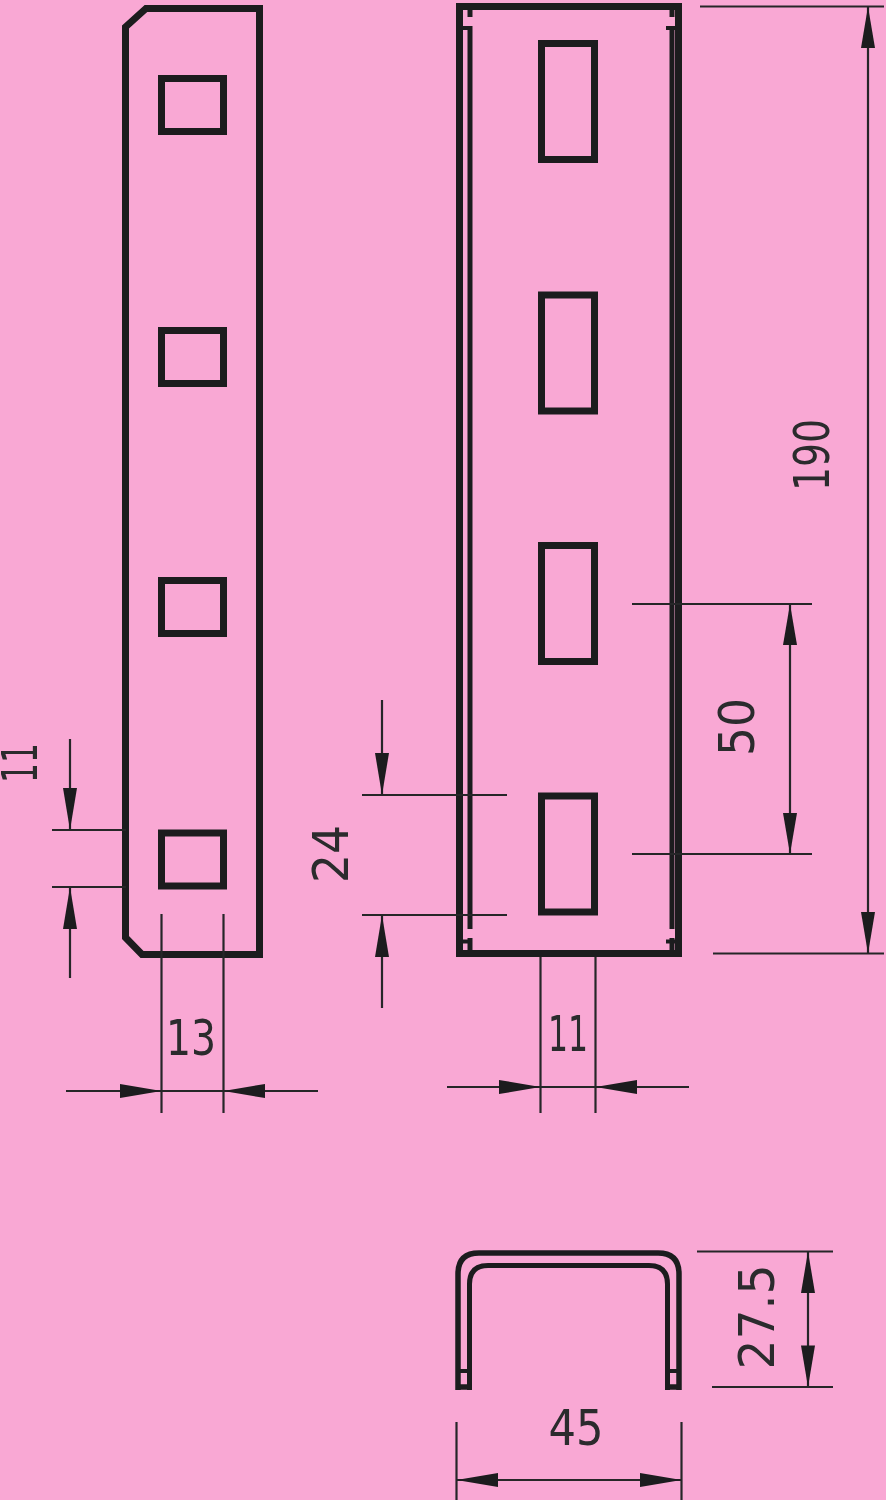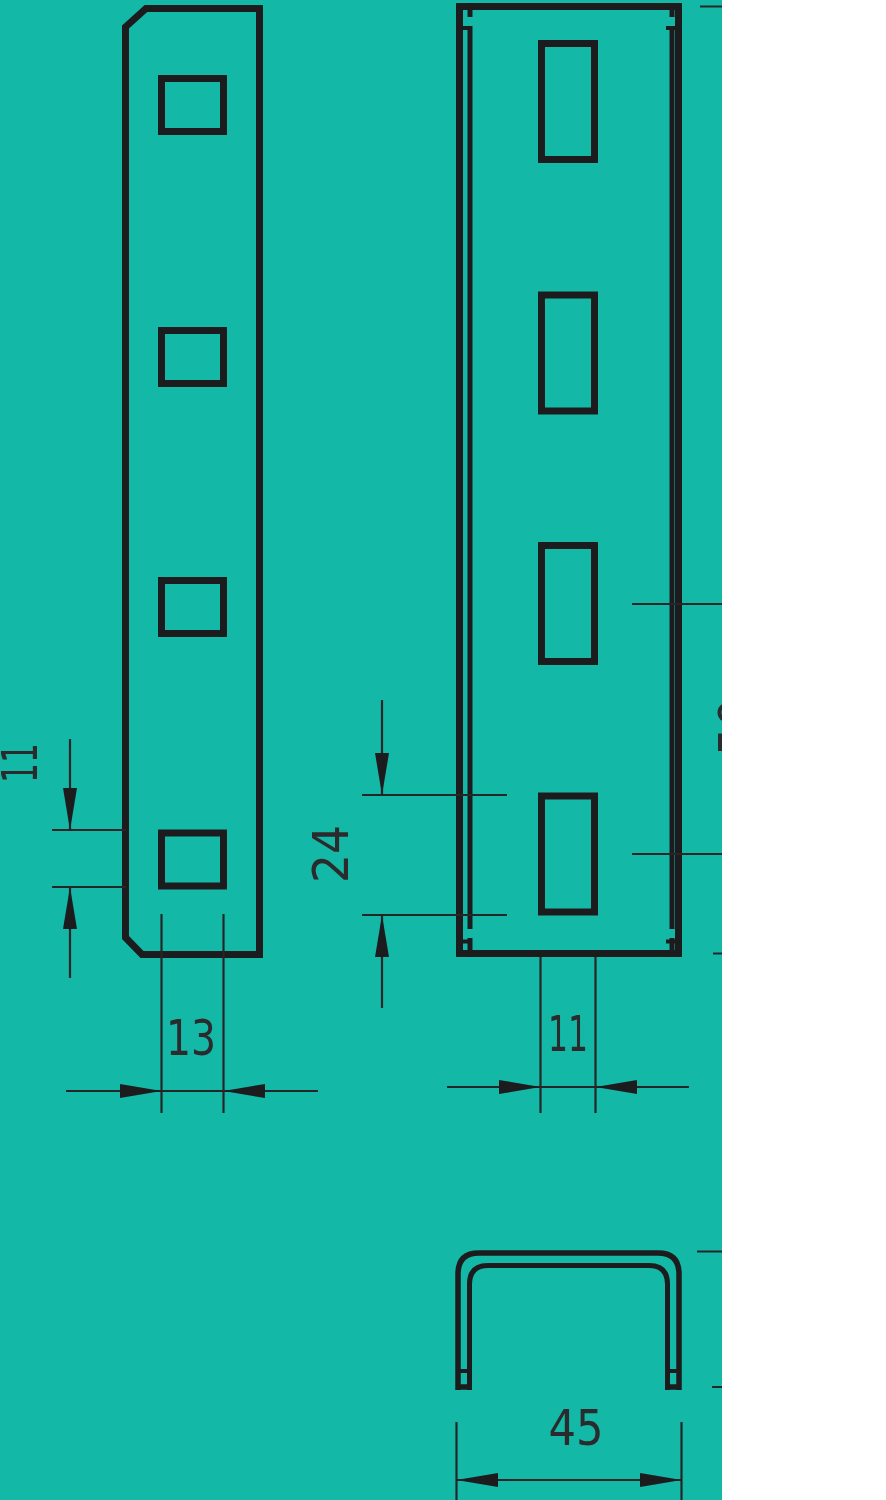--- a/index.html
+++ b/index.html
@@ -2,23 +2,23 @@
 <html><head>
 <meta charset="utf-8">
 <style>
   html, body {
     margin: 0;
     padding: 0;
     background: #ffffff;
   }
   .page {
     position: relative;
-    width: 722px;
+    width: 886px;
     height: 1500px;
-    background: #14b8a6;
+    background: #f9a8d4;
     overflow: hidden;
   }
   svg { display: block; }
 
   
   .outline {
     fill: none;
     stroke: #1c1c1e;
     stroke-width: 7;
     stroke-linejoin: miter;

